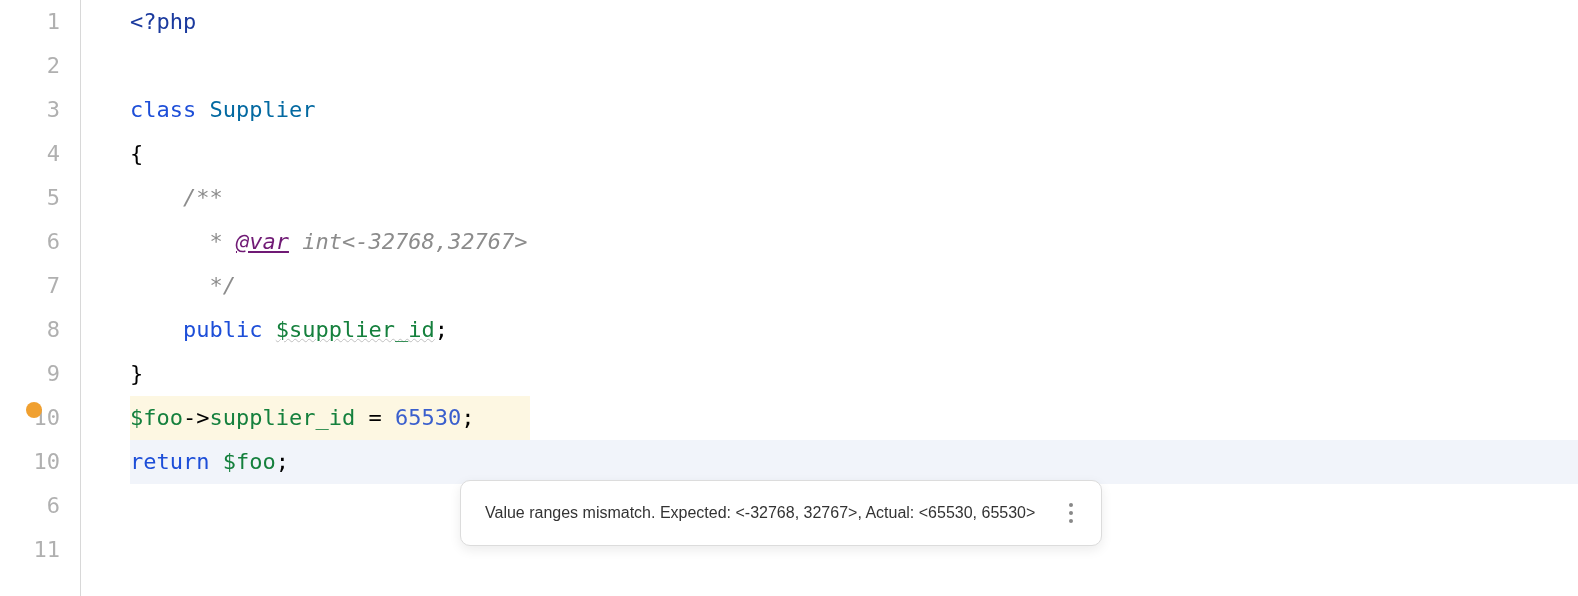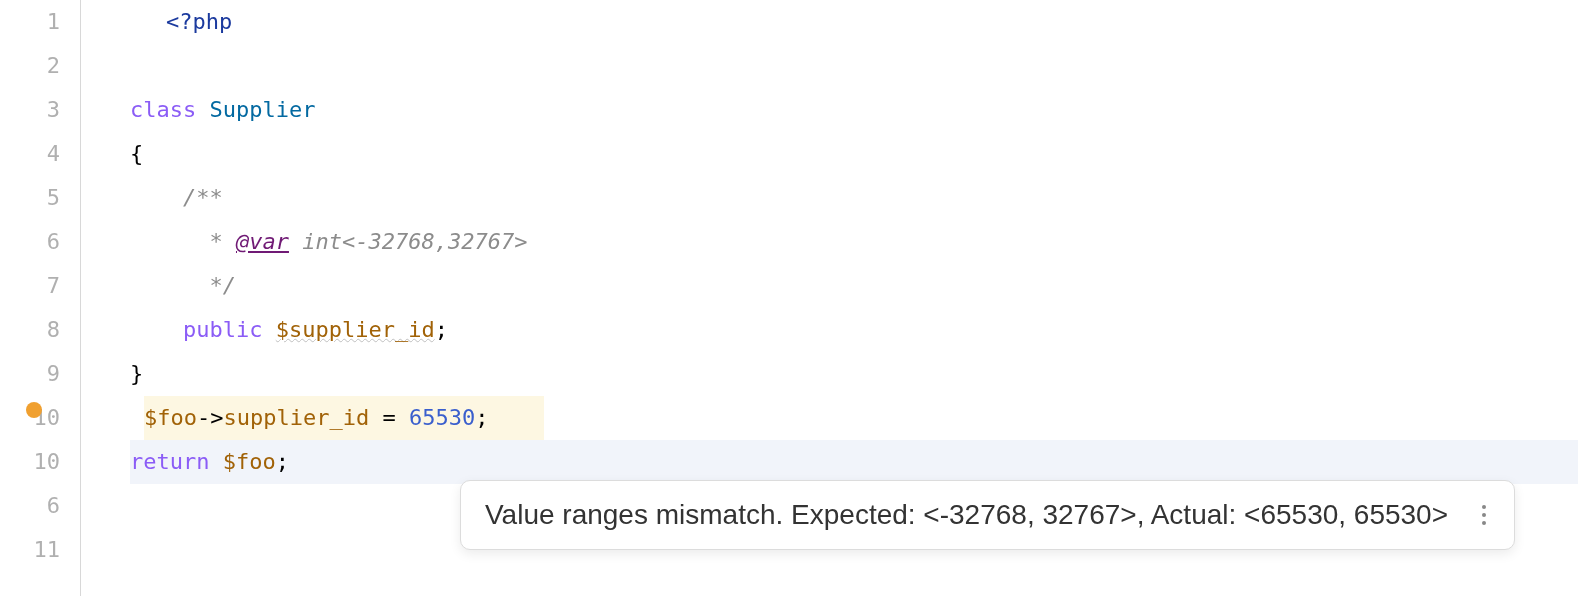--- a/index.html
+++ b/index.html
@@ -81,21 +81,21 @@
     .tooltip {
       position: absolute;
       left: 460px;
       top: 480px;
       background: #ffffff;
       border: 1px solid #dcdcdc;
       border-radius: 10px;
       padding: 18px 24px;
       box-shadow: 0 4px 12px rgba(0, 0, 0, 0.08);
       font-family: -apple-system, BlinkMacSystemFont, 'Segoe UI', sans-serif;
-      font-size: 28px;
+      font-size: 16px;
       color: #333333;
       display: flex;
       align-items: center;
       gap: 30px;
       z-index: 10;
     }
     
     .tooltip-more {
       display: flex;
       flex-direction: column;
@@ -106,27 +106,27 @@
     
     .tooltip-more span {
       width: 4px;
       height: 4px;
       background: #888888;
       border-radius: 50%;
       display: block;
     }
     
     
-    .c-tag { color: #1b3a9e; font-weight: 500; margin-left: 36px; }
-    .c-keyword { color: #8b5cf6; }
+    .c-tag { color: #1b3a9e; font-weight: 500; }
+    .c-keyword { color: #1d4ed8; }
     .c-class { color: #0369a1; }
     .c-brace { color: #000000; }
     .c-comment { color: #8c8c8c; font-style: italic; }
     .c-doctag { color: #701a75; font-style: italic; text-decoration: underline; }
-    .c-var { color: #a16207; }
+    .c-var { color: #15803d; }
     .c-punct { color: #000000; }
     .c-number { color: #3a5fcd; }
     .c-wavy { text-decoration: underline wavy #c0c0c0; text-decoration-thickness: 1px; }
     
     .line-bg-highlight {
       position: absolute;
       left: 0;
       right: 0;
       height: 44px;
       background: #f1f4fa;
@@ -163,21 +163,21 @@
 
     <div class="code-line"><span class="c-tag">&lt;?php</span></div>
     <div class="code-line"></div>
     <div class="code-line"><span class="c-keyword">class</span> <span class="c-class">Supplier</span></div>
     <div class="code-line"><span class="c-brace">{</span></div>
     <div class="code-line"><span>    </span><span class="c-comment">/**</span></div>
     <div class="code-line"><span>     </span><span class="c-comment"> * </span><span class="c-doctag">@var</span><span class="c-comment"> int&lt;-32768,32767&gt;</span></div>
     <div class="code-line"><span>     </span><span class="c-comment"> */</span></div>
     <div class="code-line"><span>    </span><span class="c-keyword">public</span> <span class="c-var c-wavy">$supplier_id</span><span class="c-punct">;</span></div>
     <div class="code-line"><span class="c-brace">}</span></div>
-    <div class="code-line" style="position:relative;margin-left:14px;"><div class="highlighted"></div><span class="c-var">$foo</span><span>-&gt;</span><span class="c-var">supplier_id</span><span> = </span><span class="c-number">65530</span><span class="c-punct">;</span></div>
+    <div class="code-line" style="position:relative;"><div class="highlighted"></div><span class="c-var">$foo</span><span>-&gt;</span><span class="c-var">supplier_id</span><span> = </span><span class="c-number">65530</span><span class="c-punct">;</span></div>
     <div class="code-line"><span class="c-keyword">return</span><span class="c-var"> $foo</span><span class="c-punct">;</span></div>
     <div class="code-line"></div>
   </div>
 </div>
 
 <div class="tooltip">
   <span>Value ranges mismatch. Expected: &lt;-32768, 32767&gt;, Actual: &lt;65530, 65530&gt;</span>
   <div class="tooltip-more">
     <span></span>
       <span></span>

